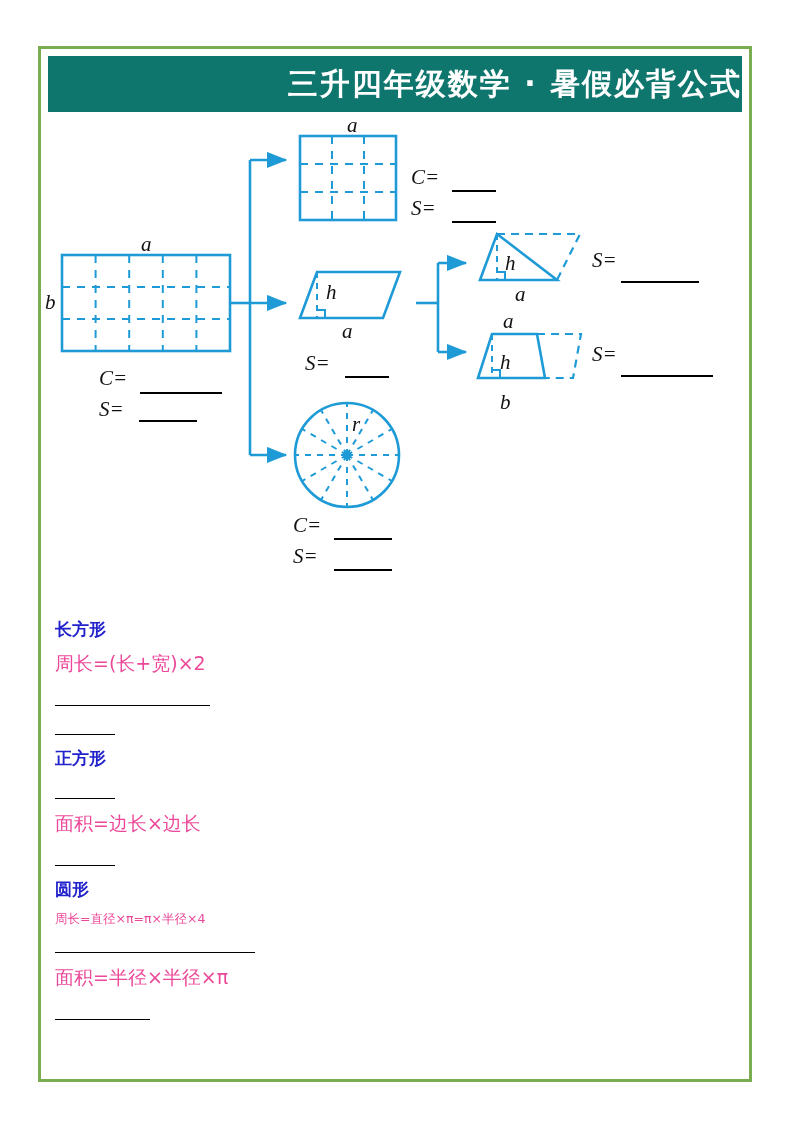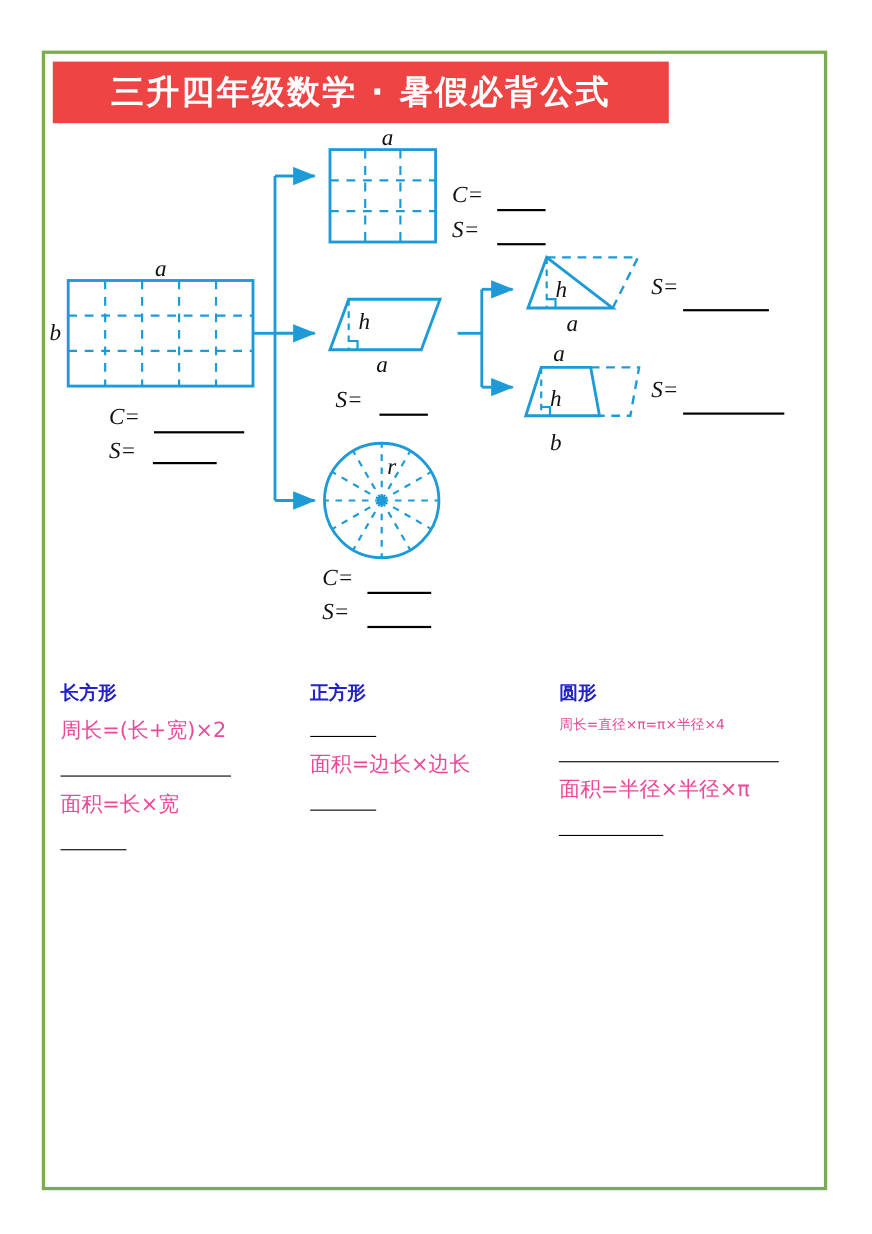--- a/index.html
+++ b/index.html
@@ -19,25 +19,25 @@
     position: absolute;
     left: 38px; top: 46px;
     width: 714px; height: 1036px;
     border: 3px solid #7AAC52;
     background: #ffffff;
   }
   
   .titlebar {
     position: absolute;
     left: 48px; top: 56px;
-    width: 560px; height: 56px;
-    background: #ef4444;
+    width: 694px; height: 56px;
+    background: #0f766e;
     display: flex;
     align-items: center;
-    justify-content: center;
+    justify-content: flex-end;
   }
   .titlebar .title-text {
     color: #ffffff;
     font-size: 30px;
     font-weight: bold;
     letter-spacing: 2px;
     font-family: "DejaVu Sans", "Liberation Sans", sans-serif;
   }
   
   .diagram {
@@ -64,21 +64,21 @@
     height: 0;
     border-bottom: 2.5px solid #000000;
   }
 
   
   .formulas {
     position: absolute;
     left: 55px; top: 618px;
     width: 690px;
   }
-  .frow { display: flex; }
+  .frow { display: flex; flex-direction: column; }
   .fcol { width: 230px; position: relative; }
   .fcol.wide { width: 240px; }
   .shape-name {
     color: #2222CC;
     font-size: 17px;
     font-weight: bold;
     font-family: "DejaVu Sans", "Liberation Sans", sans-serif;
     margin-bottom: 10px;
     white-space: nowrap;
   }
@@ -246,21 +246,20 @@
   <div class="blankline" style="left:621px; top:375px; width:92px;"></div>
 
   <div class="formulas">
 
     <div class="frow">
 
       <div class="fcol">
         <div class="shape-name">长方形</div>
         <div class="formula">周长=(长+宽)×2</div>
         <div class="fline w155"></div>
-        <div class="formula">面积=长×宽</div>
         <div class="fline w60"></div>
       </div>
 
       <div class="fcol">
         <div class="shape-name">正方形</div>
         <div class="fline w60"></div>
         <div class="formula">面积=边长×边长</div>
         <div class="fline w60"></div>
       </div>
 

